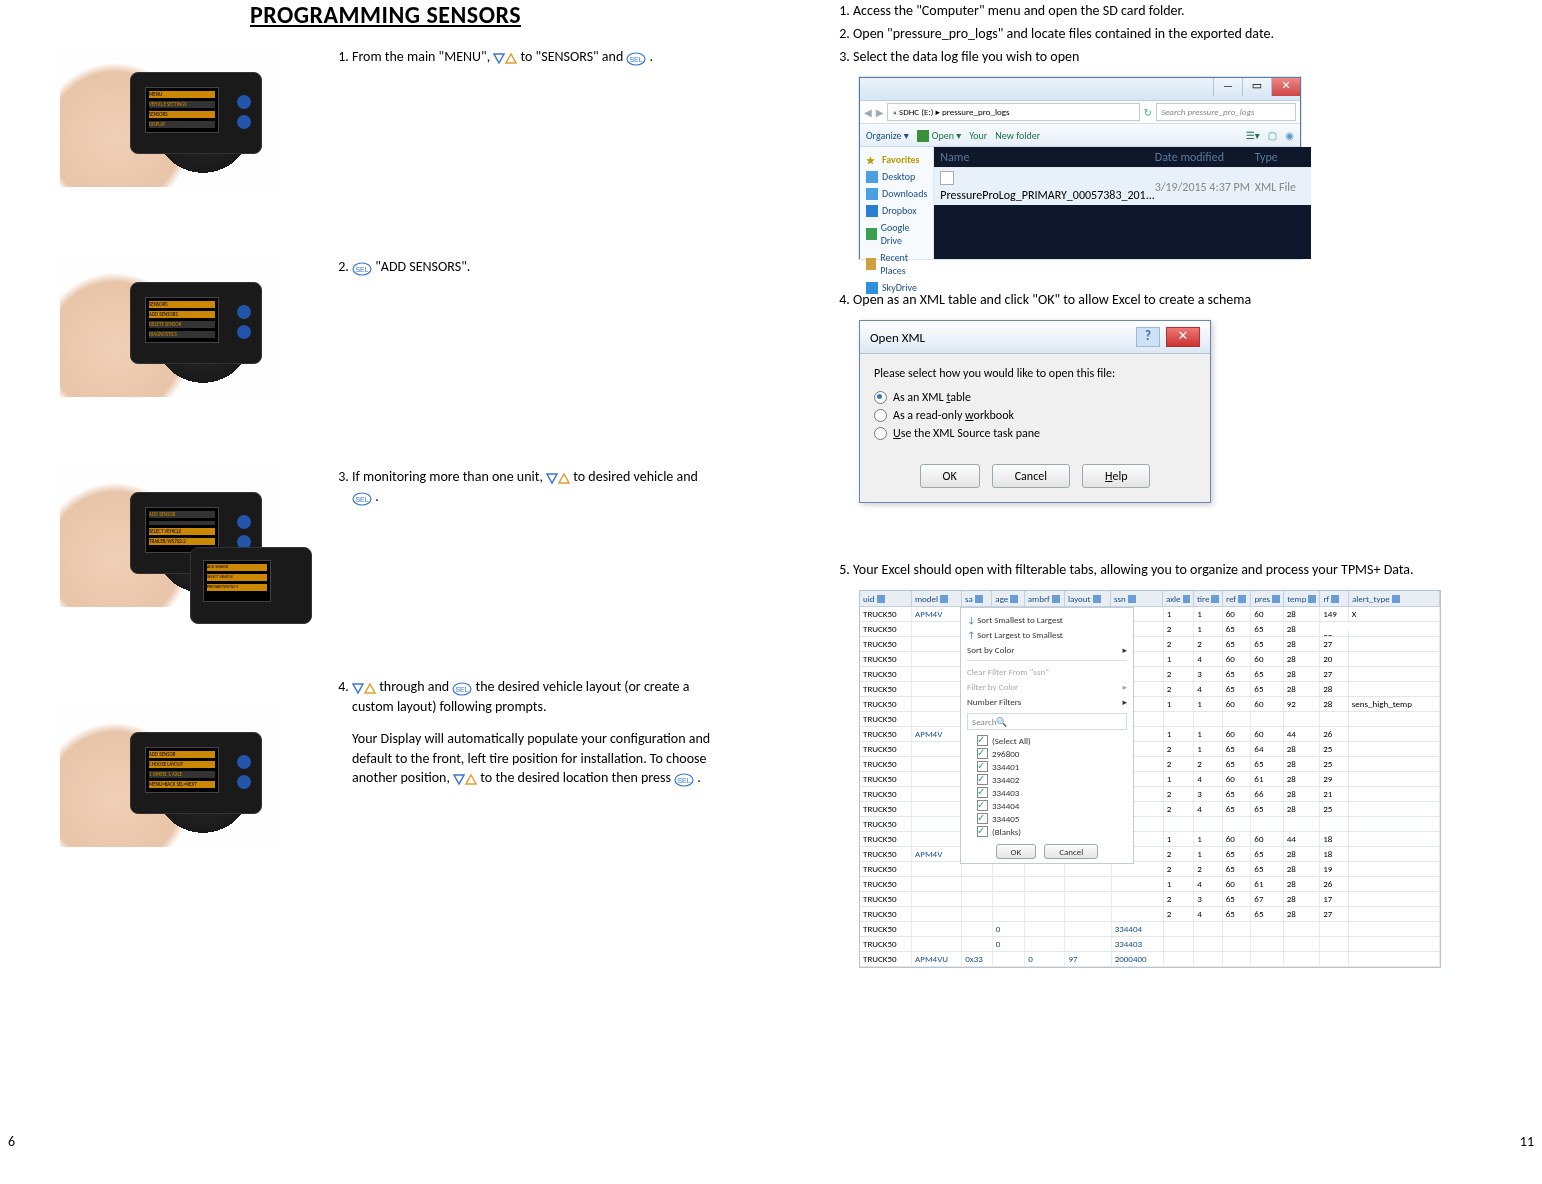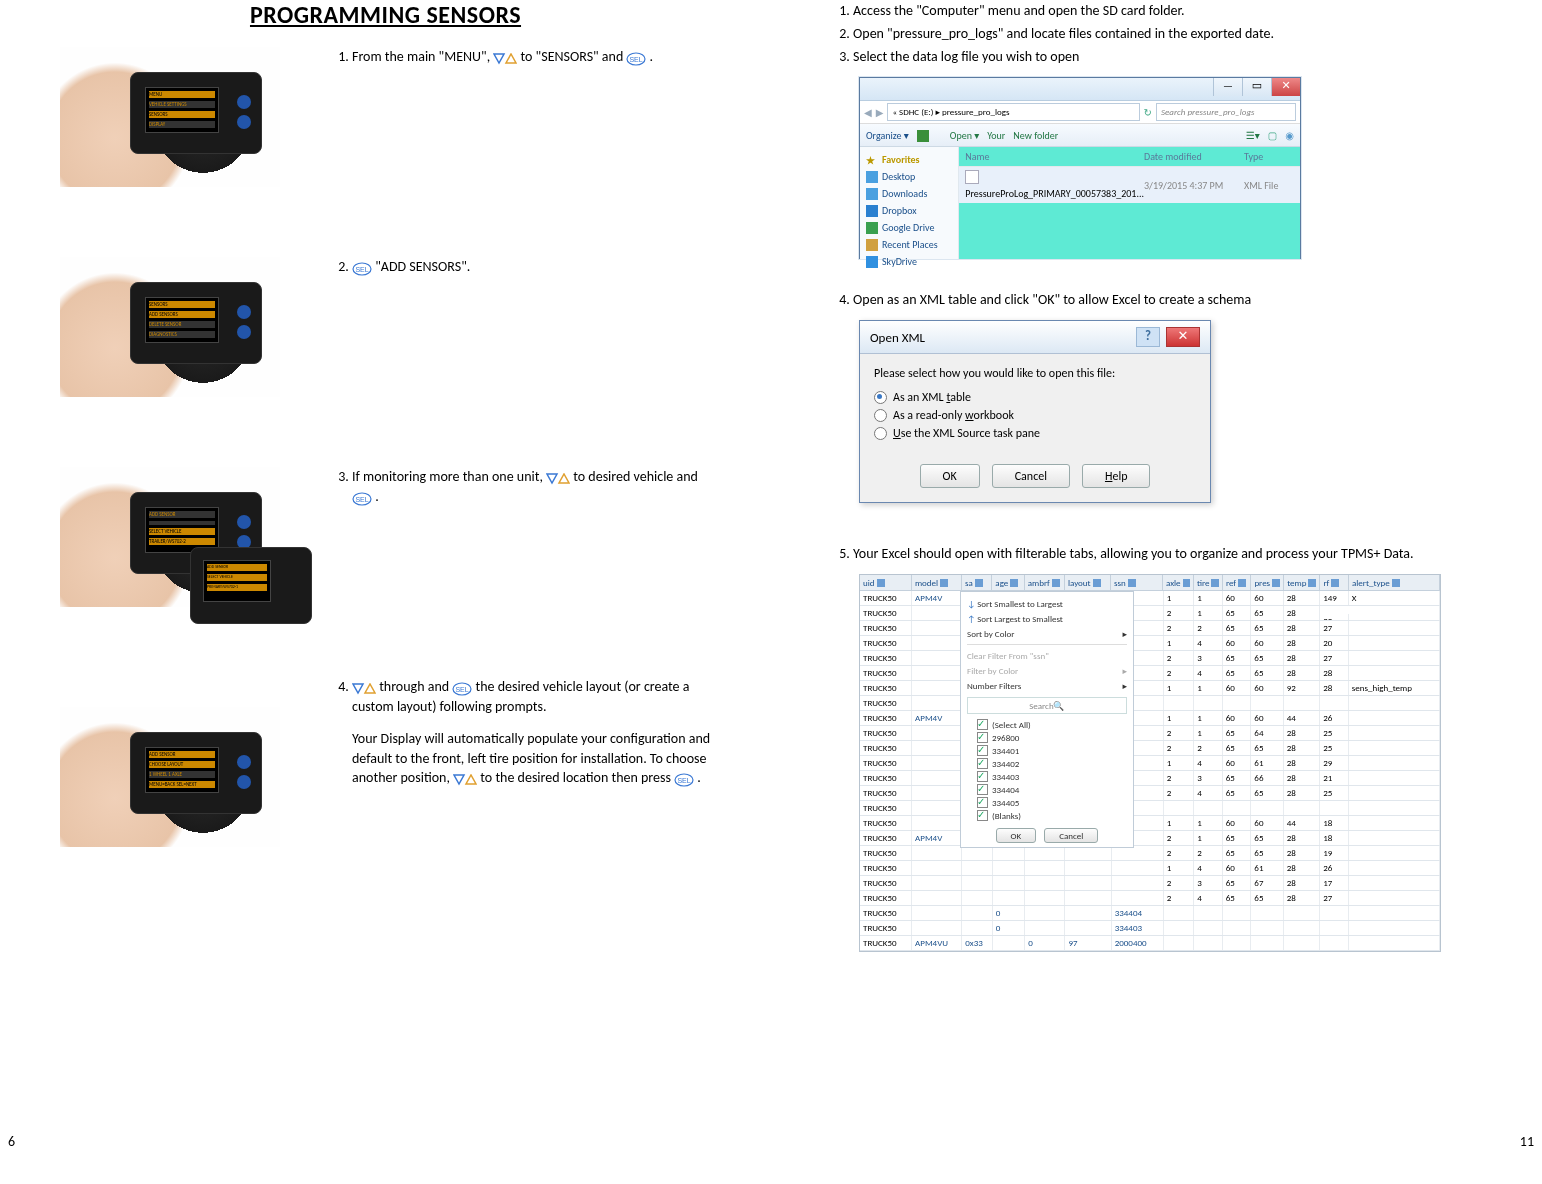--- a/index.html
+++ b/index.html
@@ -189,22 +189,22 @@
     font-size: 10px;
     color: #1a4f8a;
   }
   .nav-item { display: flex; align-items: center; gap: 4px; padding: 2px 0; }
   .nav-icon {
     width: 12px; height: 12px;
     display: inline-block;
   }
   .explorer-list {
     flex: 1;
-    background: #5eead4;
-    font-size: 10px;
+    background: #0f172a;
+    font-size: 12px;
   }
   .list-header {
     display: flex;
     border-bottom: 1px solid #e4e8ec;
     color: #5a7a9a;
     padding: 3px 6px;
   }
   .col-name { flex: 1; }
   .col-date { width: 100px; }
   .col-type { width: 50px; }
@@ -212,21 +212,21 @@
     display: flex;
     padding: 3px 6px;
     background: #e8f0fa;
     align-items: center;
   }
   .file-row .col-name { color: #000; }
   
   .xml-dialog {
     width: 350px;
     margin-left: 28px;
-    margin-bottom: 40px;
+    margin-bottom: 56px;
     border: 1px solid #6a88b0;
     background: #f0f0f0;
     font-size: 12px;
     box-shadow: 2px 2px 6px rgba(0,0,0,0.2);
   }
   .xml-title {
     background: linear-gradient(#fff, #dce8f4);
     padding: 6px 10px;
     font-size: 13px;
     border-bottom: 1px solid #b0c0d4;
@@ -336,21 +336,21 @@
     position: absolute;
   }
   .filter-opt { padding: 2px 0; color: #333; }
   .filter-opt.dis { color: #aaa; }
   .filter-search {
     border: 1px solid #cdd;
     padding: 2px 4px;
     margin: 4px 0;
     color: #888;
     display: flex;
-    justify-content: center;
+    justify-content: flex-start;
   }
   .chk-list { padding-left: 10px; }
   .chk-item { display: flex; align-items: center; gap: 4px; padding: 1px 0; }
   .chk-box {
     width: 9px; height: 9px;
     border: 1px solid #888;
     background: #fff;
     position: relative;
   }
   .chk-box.on::after {
@@ -541,21 +541,21 @@
       </div>
       <div class="explorer-path">
         <span style="color:#9ab">◀</span>
         <span style="color:#9ab">▶</span>
         <div class="path-box">« SDHC (E:) ▸ pressure_pro_logs</div>
         <span style="color:#4a8">↻</span>
         <div class="search-box">Search pressure_pro_logs</div>
       </div>
       <div class="explorer-toolbar">
         <span class="toolbar-btn">Organize ▾</span>
-        <span style="display:flex;align-items:flex-end;gap:21px">
+        <span style="display:flex;align-items:flex-end;gap:3px">
             <span style="width:12px;height:12px;background:#3a8f3a;display:inline-block"></span>
             <span>Open ▾</span>
           </span>
         <span>Your</span>
         <span>New folder</span>
         <span style="flex:1"></span>
         <span>☰▾</span>
         <span style="color:#4a8">▢</span>
         <span style="color:#59c">◉</span>
       </div>

